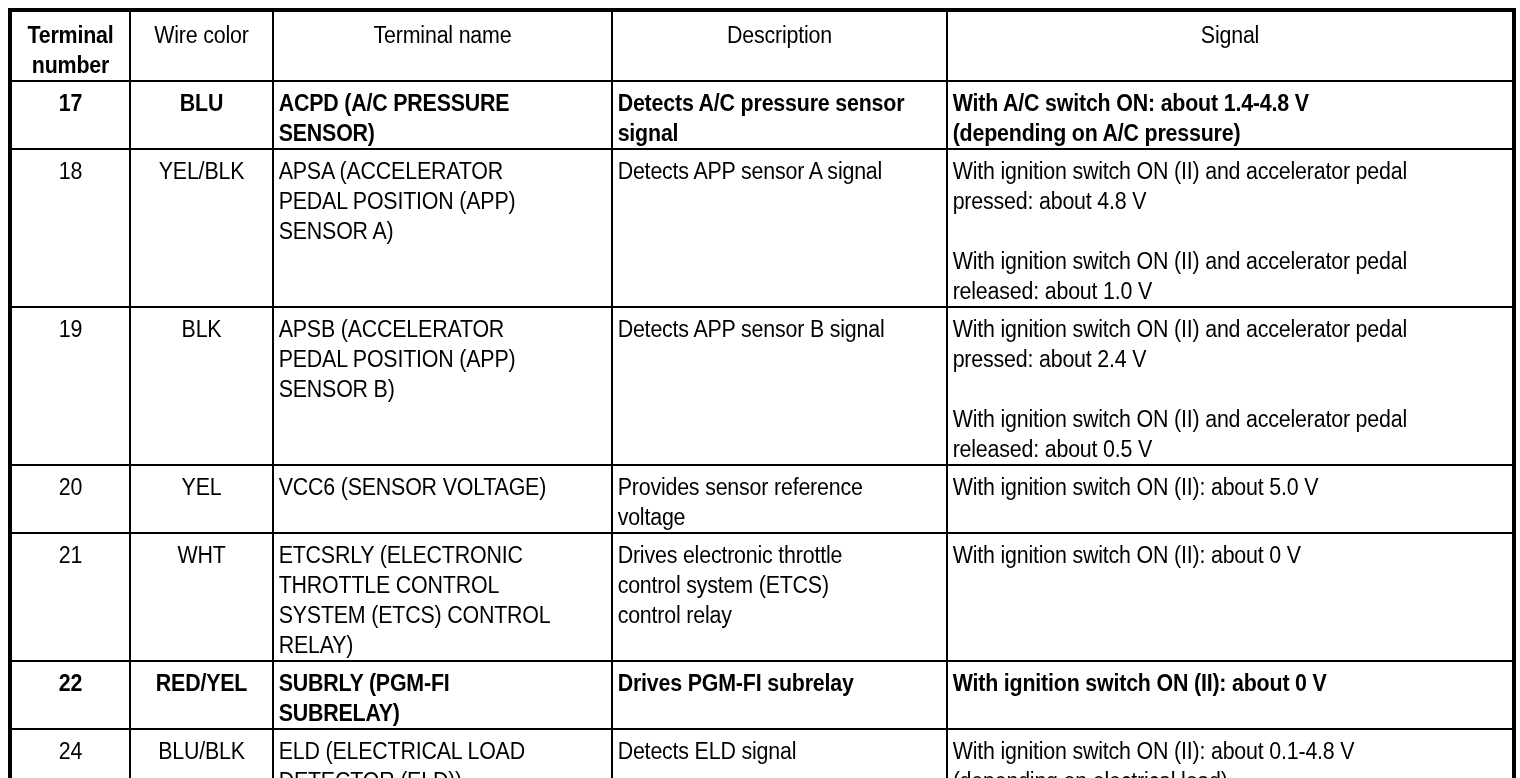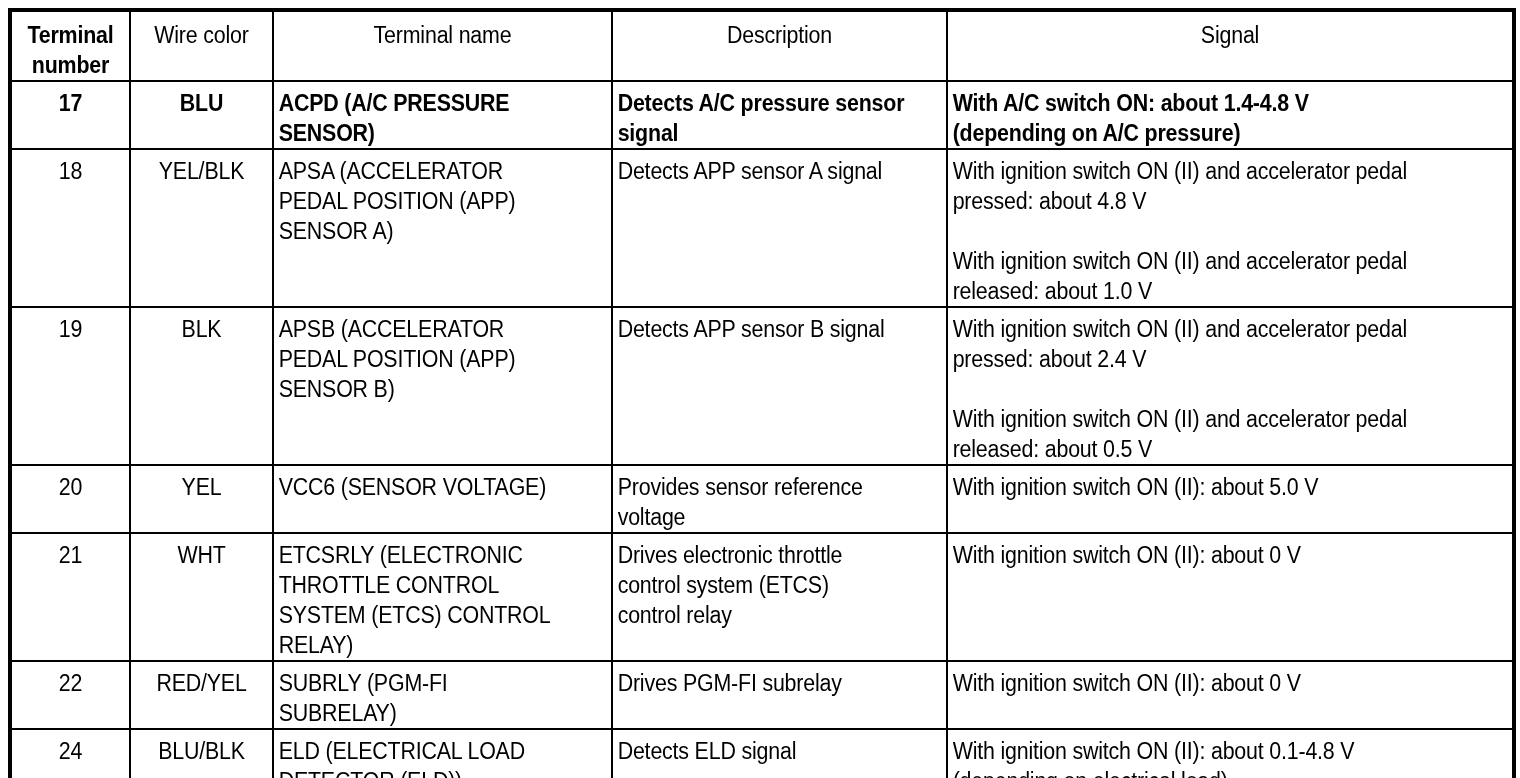--- a/index.html
+++ b/index.html
@@ -85,21 +85,21 @@
     padding-left: 5px;
     transform-origin: left top;
   }
 
   
   tr.r17 td { height: 62px; font-weight: bold; }
   tr.r18 td { height: 146px; }
   tr.r19 td { height: 144px; margin-top: 42px; }
   tr.r20 td { height: 64px; margin-top: 28px; }
   tr.r21 td { height: 123px; }
-  tr.r22 td { height: 61px; }
+  tr.r22 td { height: 61px; font-weight: bold; }
   tr.r24 td { height: 62px; }
 </style>
 </head>
 <body>
 
 <div id="sheet">
   <table class="spec">
     <colgroup>
       <col class="c-term">
       <col class="c-wire">

